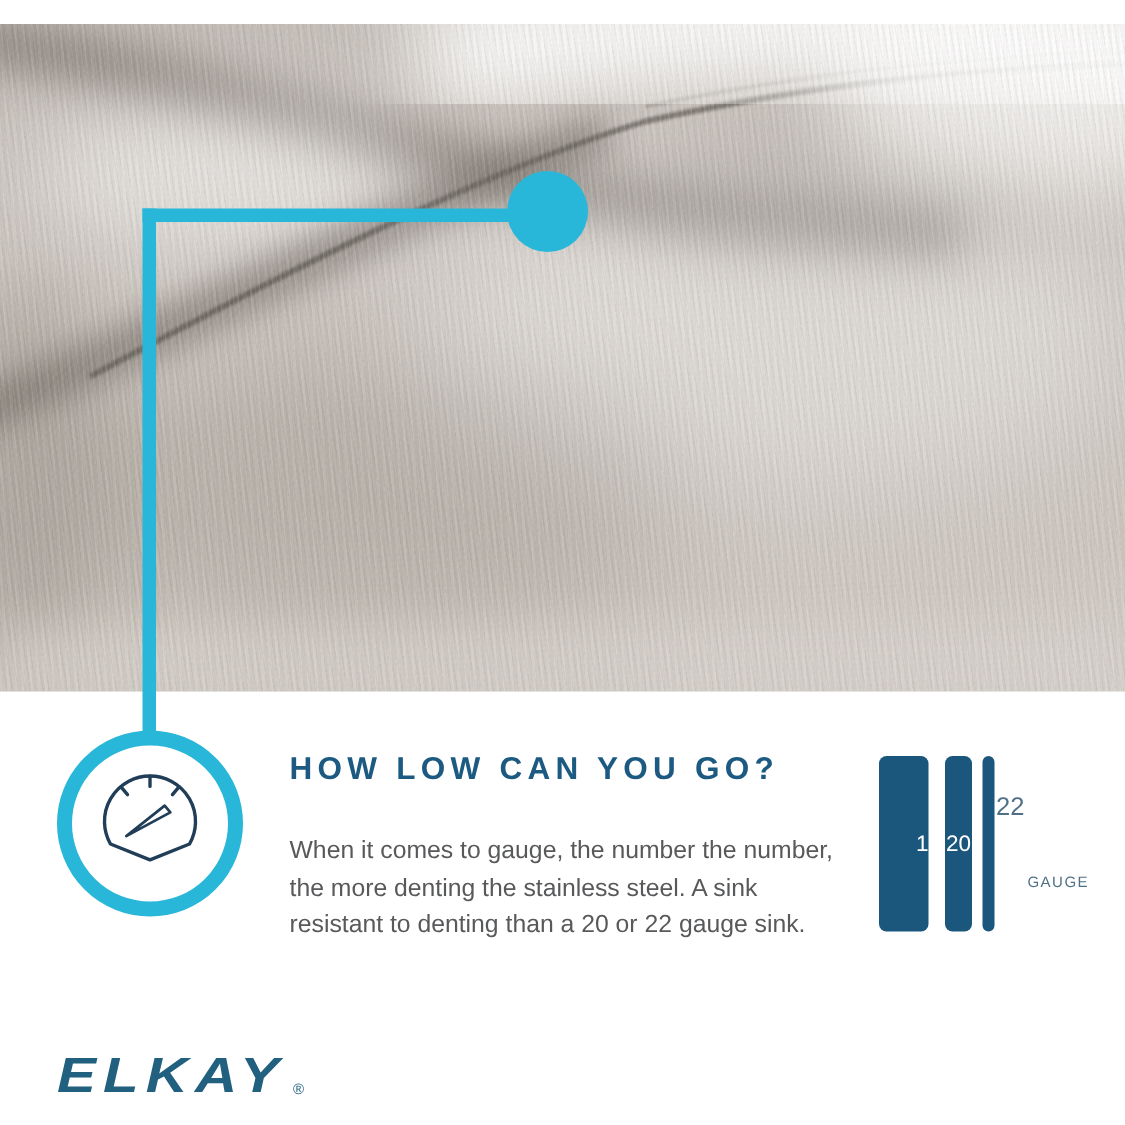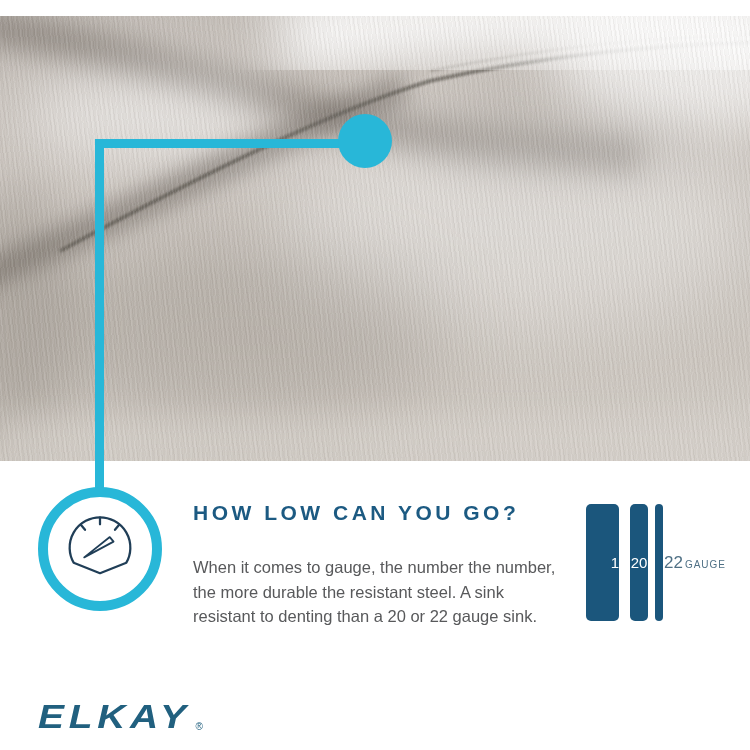--- a/index.html
+++ b/index.html
@@ -71,22 +71,22 @@
   }
   .bar{
     background:var(--bar-blue);border-radius:5px;
     display:flex;align-items:center;justify-content:center;
     color:#ffffff;font-size:15px;
   }
   .bar-18{width:30px;padding-left:33px;}
   .bar-20{width:18px;margin-left:11px;}
   .bar-22{width:8px;margin-left:7px;border-radius:4px;}
   .bars-outside-label{
-    position:absolute;left:664px;top:488px;height:117px;
-    display:flex;align-items:center;
+    position:absolute;left:664px;top:512px;height:117px;
+    display:flex;
   }
   .bars-outside-label .num{
     font-size:17px;color:var(--gauge-label-gray);
   }
   .bars-outside-label .unit{
     font-size:10px;letter-spacing:1px;color:var(--gauge-label-gray);
     align-self:center;margin-left:2px;margin-top:3px;
   }
 
   
@@ -162,21 +162,21 @@
     <svg viewBox="0 0 100 85">
       <path d="M15 62 A40.3 40.3 0 1 1 85 62 L50 76 Z" fill="none" stroke="#203e57" stroke-width="3" stroke-linejoin="round"></path>
       <path d="M50 2 L50 11 M24.3 11.4 L30.1 18.3 M75.7 11.4 L69.9 18.3" fill="none" stroke="#203e57" stroke-width="3" stroke-linecap="round"></path>
       <polygon points="63,28 68,34 29,55" fill="#ffffff" stroke="#203e57" stroke-width="2.4" stroke-linejoin="round"></polygon>
     </svg>
   </div>
 
   <h1 class="headline">HOW LOW CAN YOU GO?</h1>
   <div class="body-copy">
     <div>When it comes to gauge, the number the number,</div>
-    <div>the more durable the resistant steel. A sink</div>
+    <div>the more denting the stainless steel. A sink</div>
     <div>resistant to denting than a 20 or 22 gauge sink.</div>
   </div>
 
   <div class="bars">
     <div class="bar bar-18">
       <span>18</span>
     </div>
     <div class="bar bar-20">
       <span>20</span>
     </div>

